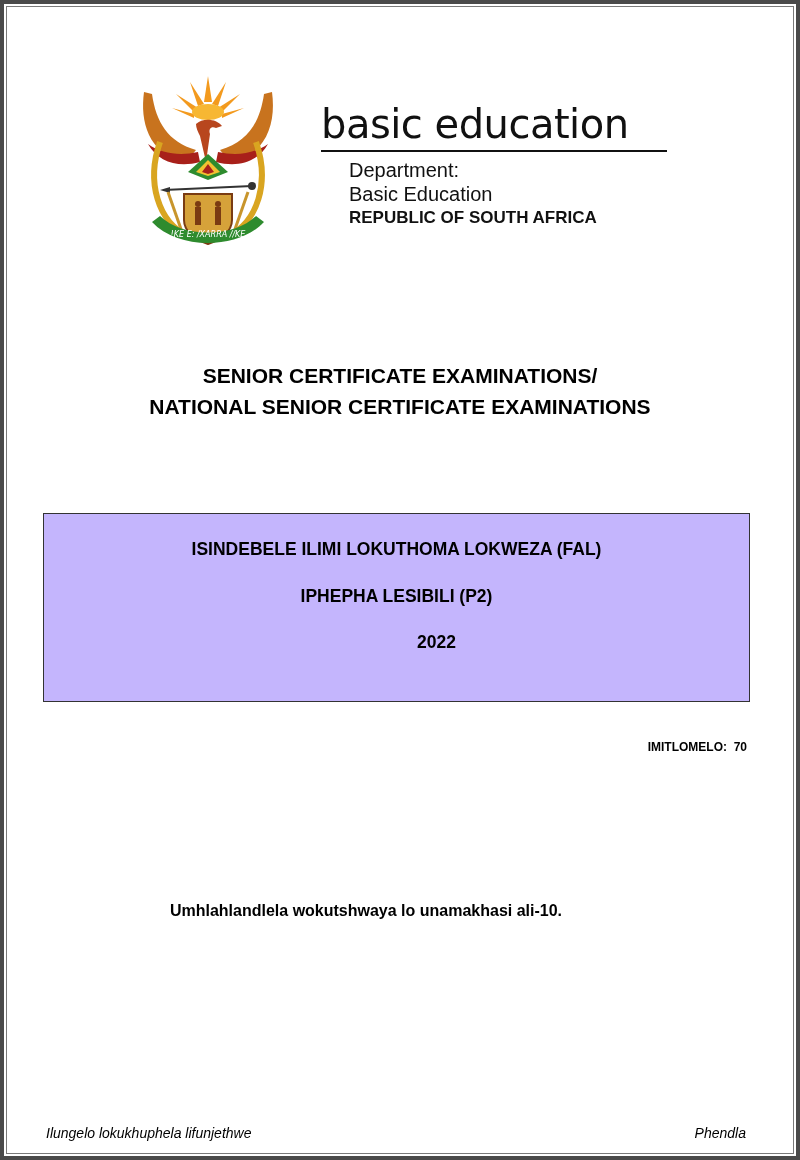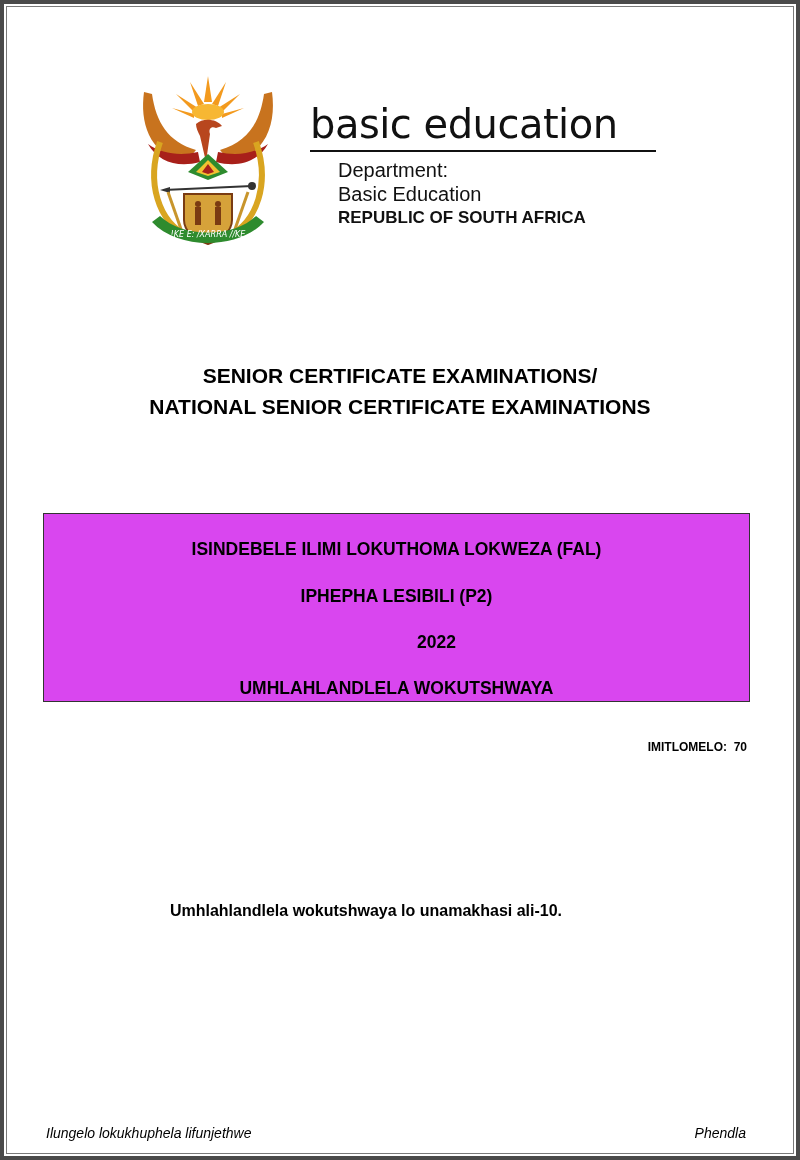--- a/index.html
+++ b/index.html
@@ -1,26 +1,26 @@
 <!DOCTYPE html>
 <html><head>
 <meta charset="utf-8">
 <style>
   html, body { margin: 0; padding: 0; background: #ffffff; }
   body { width: 800px; height: 1160px; position: relative; overflow: hidden; font-family: "Liberation Sans", sans-serif; color: #000; }
   .frame-outer { position: absolute; left: 0; top: 0; width: 800px; height: 1160px; box-sizing: border-box; border: 4px solid #4a4a4a; }
   .frame-inner { position: absolute; left: 6px; top: 6px; right: 6px; bottom: 6px; border: 1px solid #7a7a7a; box-sizing: border-box; background: #fff; }
   .crest { position: absolute; left: 138px; top: 72px; width: 140px; height: 176px; }
-  .brand { position: absolute; left: 310px; top: 100px; width: 348px; }
+  .brand { position: absolute; left: 321px; top: 100px; width: 348px; }
   .brand-title { font-family: "DejaVu Sans", sans-serif; font-size: 40px; line-height: 48px; letter-spacing: -0.5px; color: #111; margin: 0; }
   .brand-rule { height: 2px; background: #111; margin-top: 2px; margin-bottom: 6px; width: 346px; }
   .brand-line { font-size: 20px; line-height: 24px; color: #111; margin-left: 28px; }
   .brand-line.bold { font-weight: bold; font-size: 17px; }
   .heading { position: absolute; left: 0; width: 800px; text-align: center; font-weight: bold; font-size: 21px; line-height: 31px; top: 360px; }
-  .subject-box { position: absolute; left: 43px; top: 513px; width: 707px; height: 189px; box-sizing: border-box; background: #d946ef; border: 1px solid #333; text-align: center; font-weight: bold; font-size: 17.5px; }
+  .subject-box { position: absolute; left: 43px; top: 513px; width: 707px; height: 189px; box-sizing: border-box; background: #c4b5fd; border: 1px solid #333; text-align: center; font-weight: bold; font-size: 17.5px; }
   .subject-box .row { position: absolute; left: 0; width: 100%; }
   .marks { position: absolute; right: 53px; top: 740px; font-weight: bold; font-size: 12px; white-space: pre; }
   .pages-note { position: absolute; left: 0; width: 732px; top: 902px; text-align: center; font-weight: bold; font-size: 16px; }
   .footer-left { position: absolute; left: 46px; top: 1125px; font-style: italic; font-size: 14px; }
   .footer-right { position: absolute; right: 54px; top: 1125px; font-style: italic; font-size: 14px; }
 </style>
 </head>
 <body>
 
 <div class="frame-outer"></div>
@@ -87,21 +87,20 @@
 
 <div class="heading">
   <div>SENIOR CERTIFICATE EXAMINATIONS/</div>
   <div>NATIONAL SENIOR CERTIFICATE EXAMINATIONS</div>
 </div>
 
 <div class="subject-box">
   <div class="row" style="top:25px;">ISINDEBELE ILIMI LOKUTHOMA LOKWEZA (FAL)</div>
   <div class="row" style="top:72px;">IPHEPHA LESIBILI (P2)</div>
   <div class="row" style="top:118px;padding-left:40px;">2022</div>
-  <div class="row" style="top:164px;">UMHLAHLANDLELA WOKUTSHWAYA</div>
 </div>
 
 <div class="marks">IMITLOMELO:  70</div>
 
 <div class="pages-note">Umhlahlandlela wokutshwaya lo unamakhasi ali-10.</div>
 
 <div class="footer-left">Ilungelo lokukhuphela lifunjethwe</div>
 <div class="footer-right">Phendla</div>
 
 </body></html>

